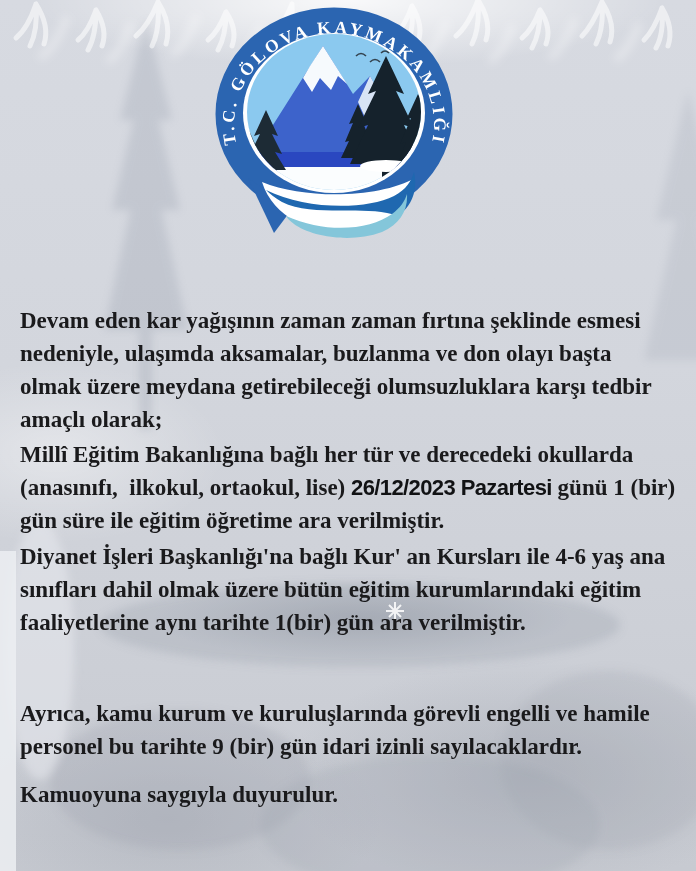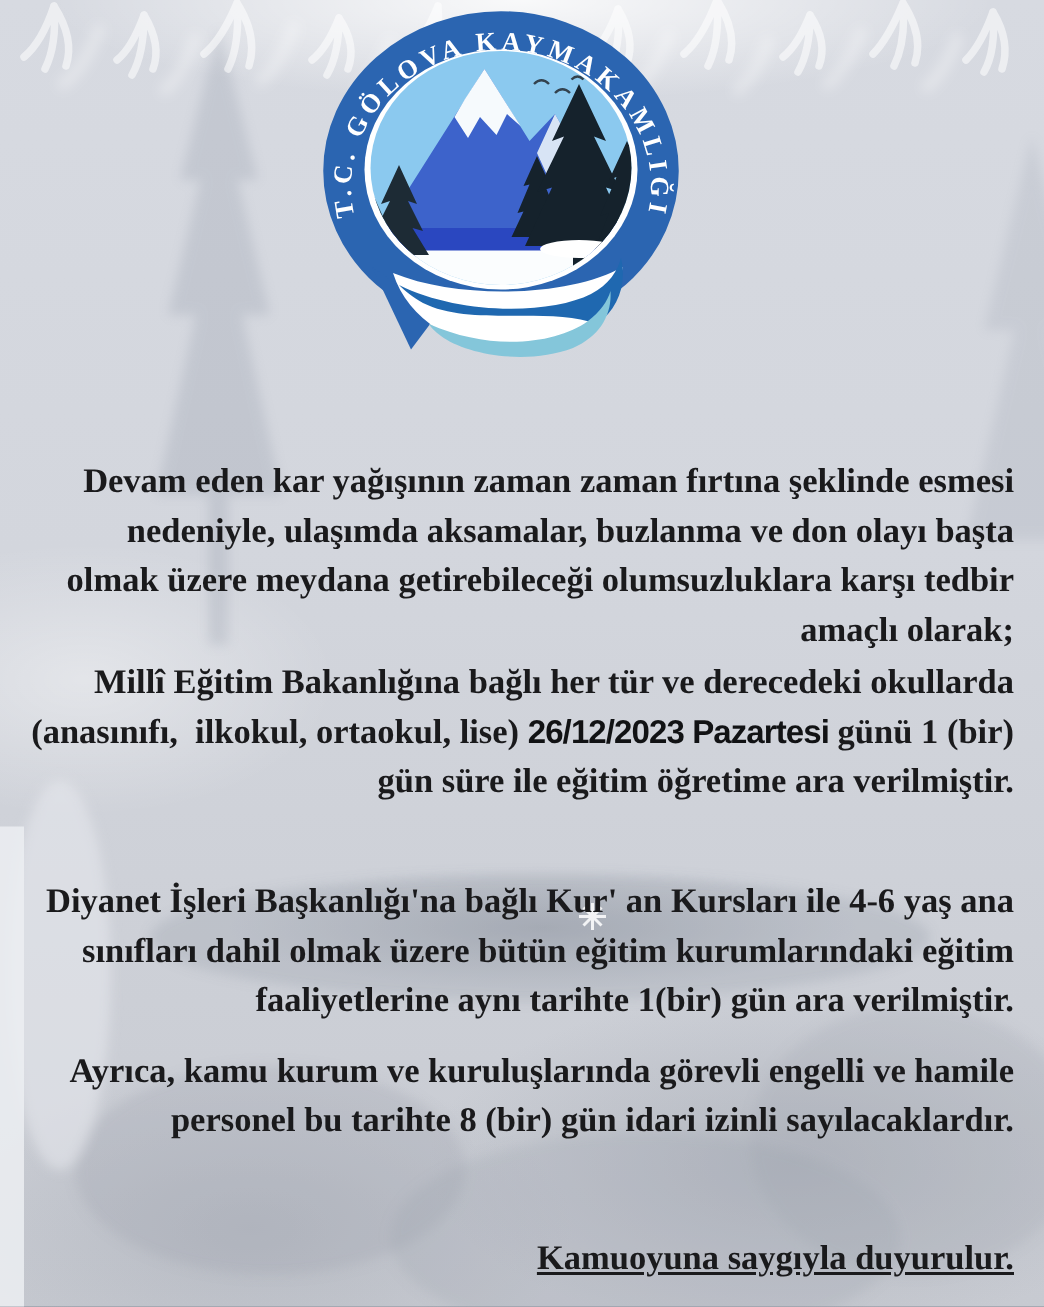--- a/index.html
+++ b/index.html
@@ -29,39 +29,39 @@
     top: 6px;
     width: 248px;
     height: 234px;
   }
   .logo-wrap svg { display: block; width: 248px; height: 234px; }
   .para {
     position: absolute;
     left: 20px;
     right: 20px;
     margin: 0;
-    text-align: right;
+    text-align: left;
     font-weight: bold;
     font-size: 23px;
     line-height: 33px;
     color: #1a1a1c;
     white-space: pre-wrap;
   }
   .date-sans {
     font-family: "Liberation Sans", sans-serif;
     font-weight: 700;
     font-size: 22px;
     letter-spacing: -0.6px;
     color: #111214;
   }
   .p1 { top: 304px; }
   .p2 { top: 438px; }
-  .p3 { top: 584px; }
+  .p3 { top: 540px; }
   .p4 { top: 697px; }
-  .p5 { top: 822px; text-decoration: underline; }
+  .p5 { top: 778px; }
   .left-strip {
     position: absolute;
     left: 0; bottom: 0;
     width: 16px; height: 320px;
     background: #eceef2;
     opacity: 0.85;
   }
 </style>
 </head>
 <body>
@@ -169,17 +169,17 @@
       </text>
     </svg>
   </div>
 
   <p class="para p1">Devam eden kar yağışının zaman zaman fırtına şeklinde esmesi nedeniyle, ulaşımda aksamalar, buzlanma ve don olayı başta olmak üzere meydana getirebileceği olumsuzluklara karşı tedbir amaçlı olarak;</p>
 
   <p class="para p2"><span>Millî Eğitim Bakanlığına bağlı her tür ve derecedeki okullarda (anasınıfı,  ilkokul, ortaokul, lise) </span><span class="date-sans">26/12/2023 Pazartesi</span><span> günü 1 (bir) gün süre ile eğitim öğretime ara verilmiştir.</span></p>
 
   <p class="para p3">Diyanet İşleri Başkanlığı'na bağlı Kur' an Kursları ile 4-6 yaş ana sınıfları dahil olmak üzere bütün eğitim kurumlarındaki eğitim faaliyetlerine aynı tarihte 1(bir) gün ara verilmiştir.</p>
 
-  <p class="para p4">Ayrıca, kamu kurum ve kuruluşlarında görevli engelli ve hamile personel bu tarihte 8 (bir) gün idari izinli sayılacaklardır.</p>
+  <p class="para p4">Ayrıca, kamu kurum ve kuruluşlarında görevli engelli ve hamile personel bu tarihte 9 (bir) gün idari izinli sayılacaklardır.</p>
 
   <p class="para p5">Kamuoyuna saygıyla duyurulur.</p>
 
 </div>
 
 </body></html>

